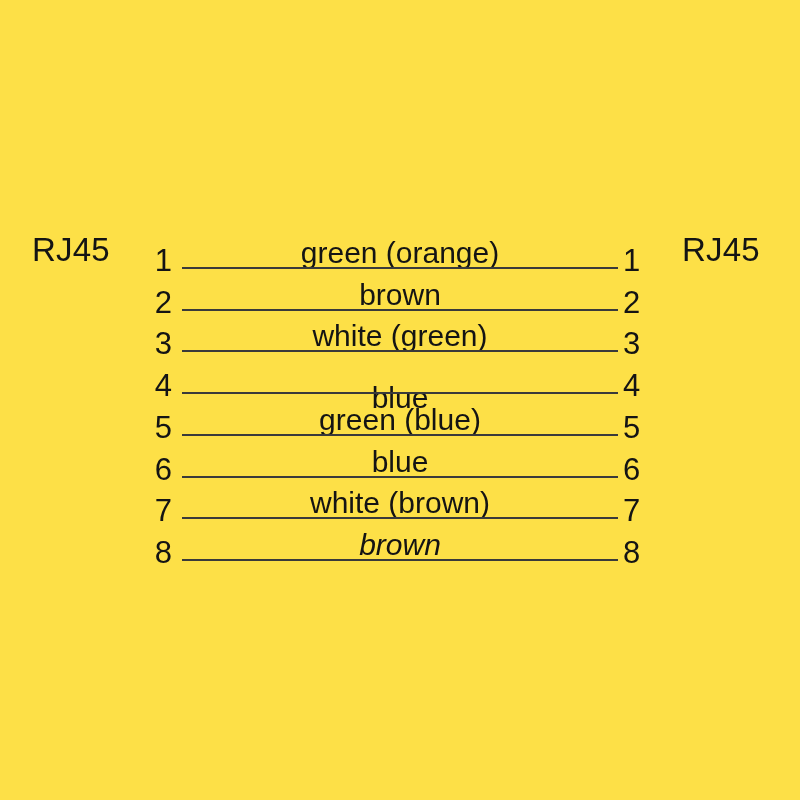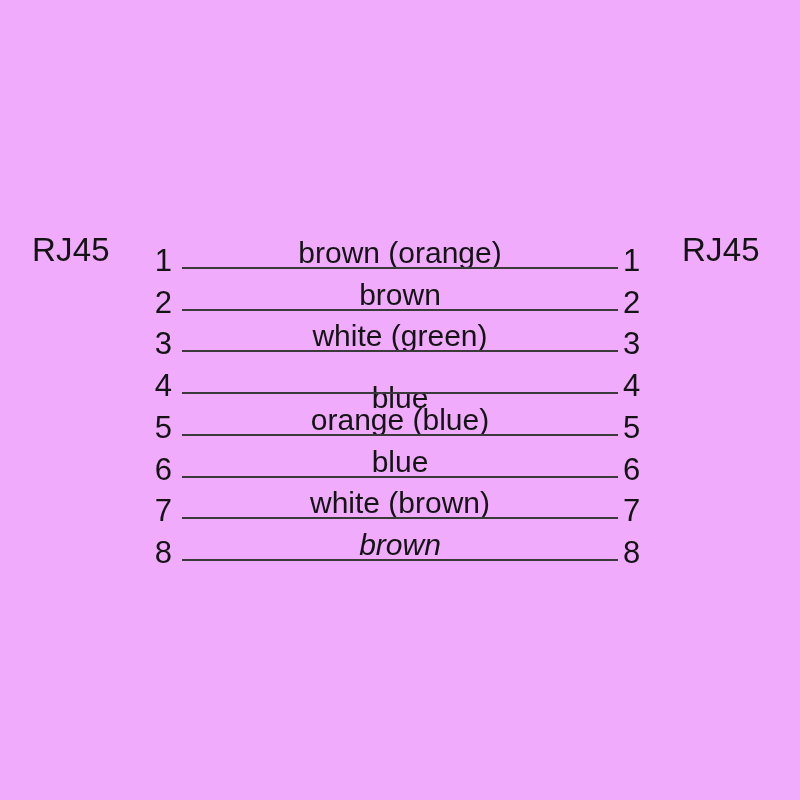--- a/index.html
+++ b/index.html
@@ -89,29 +89,29 @@
     font-size: 30px;
     line-height: 1;
     color: #141414;
     top: -29px;
     white-space: nowrap;
   }
 </style>
 </head>
 <body>
 
-<div id="canvas" style="background: #f0abfc;">
+<div id="canvas" style="background: #fde047;">
 
   <div class="connector-label" id="connector-left" style="color: rgb(20, 20, 20);">RJ45</div>
 
   <div class="connector-label" id="connector-right" style="color: rgb(20, 20, 20);">RJ45</div>
 
   <div class="pin-rows" id="pin-rows">
       <div class="pin-row" style="top: 267px;">
-        <div class="wire-label" style="color: rgb(20, 20, 20);">brown (orange)</div>
+        <div class="wire-label" style="color: rgb(20, 20, 20);">green (orange)</div>
         <div class="wire-line" style="border-top-color: rgb(58, 58, 58);"></div>
         <div class="pin-number left" style="color: rgb(20, 20, 20);">1</div>
         <div class="pin-number right" style="color: rgb(20, 20, 20);">1</div>
       </div>
       <div class="pin-row" style="top: 308.7px;">
         <div class="wire-label" style="color: rgb(20, 20, 20);">brown</div>
         <div class="wire-line" style="border-top-color: rgb(58, 58, 58);"></div>
         <div class="pin-number left" style="color: rgb(20, 20, 20);">2</div>
         <div class="pin-number right" style="color: rgb(20, 20, 20);">2</div>
       </div>
@@ -121,21 +121,21 @@
         <div class="pin-number left" style="color: rgb(20, 20, 20);">3</div>
         <div class="pin-number right" style="color: rgb(20, 20, 20);">3</div>
       </div>
       <div class="pin-row" style="top: 392.1px;">
         <div class="wire-label" style="color: rgb(20, 20, 20); margin-top: 20px;">blue</div>
         <div class="wire-line" style="border-top-color: rgb(58, 58, 58);"></div>
         <div class="pin-number left" style="color: rgb(20, 20, 20);">4</div>
         <div class="pin-number right" style="color: rgb(20, 20, 20);">4</div>
       </div>
       <div class="pin-row" style="top: 433.8px;">
-        <div class="wire-label" style="color: rgb(20, 20, 20);">orange (blue)</div>
+        <div class="wire-label" style="color: rgb(20, 20, 20);">green (blue)</div>
         <div class="wire-line" style="border-top-color: rgb(58, 58, 58);"></div>
         <div class="pin-number left" style="color: rgb(20, 20, 20);">5</div>
         <div class="pin-number right" style="color: rgb(20, 20, 20);">5</div>
       </div>
       <div class="pin-row" style="top: 475.5px;">
         <div class="wire-label" style="color: rgb(20, 20, 20);">blue</div>
         <div class="wire-line" style="border-top-color: rgb(58, 58, 58);"></div>
         <div class="pin-number left" style="color: rgb(20, 20, 20);">6</div>
         <div class="pin-number right" style="color: rgb(20, 20, 20);">6</div>
       </div>

